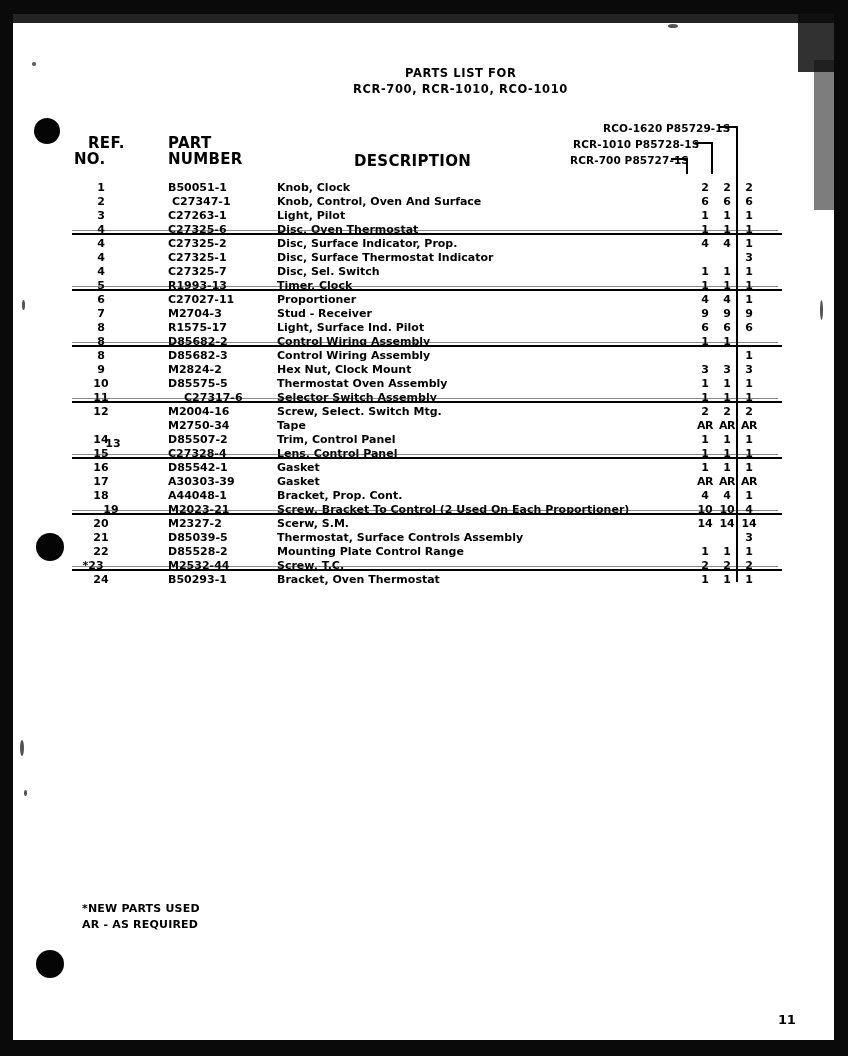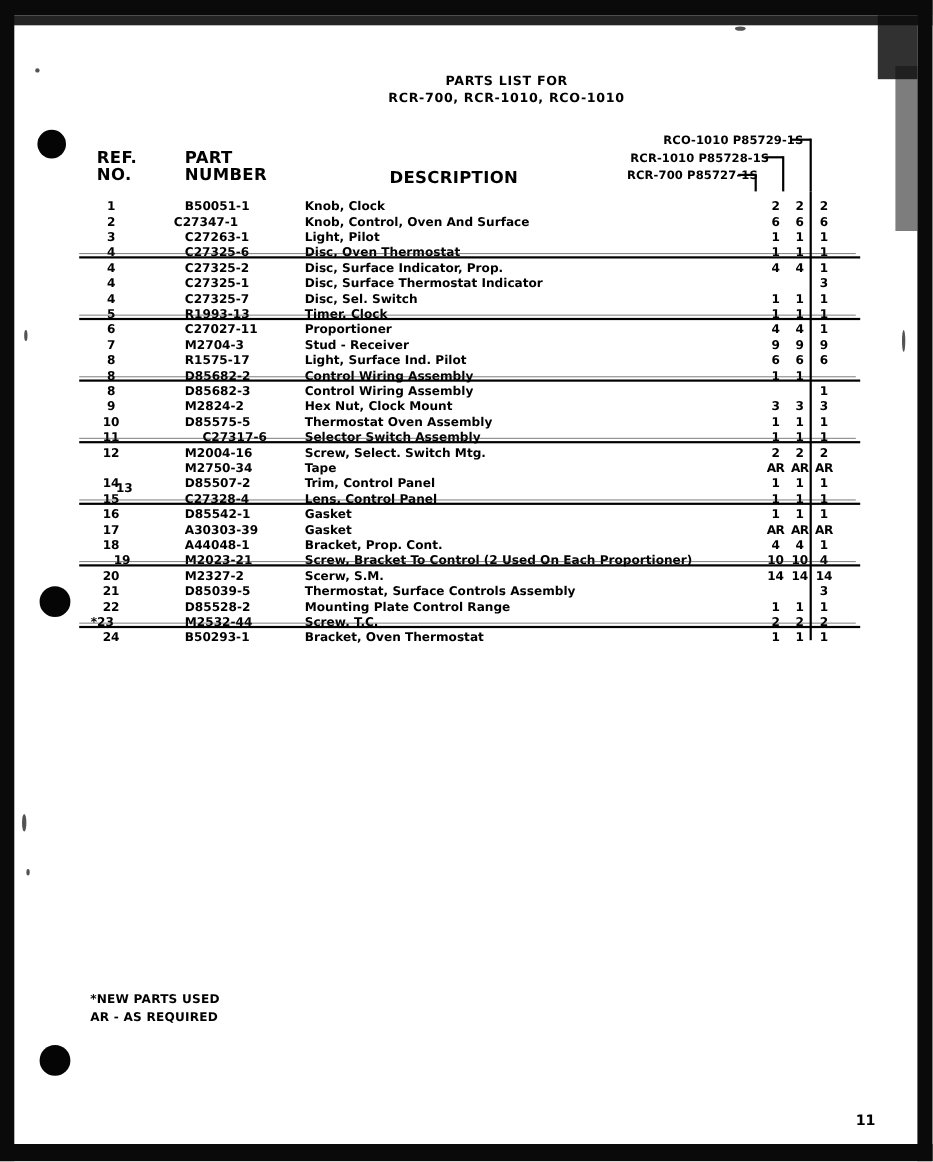--- a/index.html
+++ b/index.html
@@ -137,48 +137,48 @@
 
   <div class="punch" style="left:34px;  top:118px; width:26px; height:26px;"></div>
   <div class="punch" style="left:36px;  top:533px; width:28px; height:28px;"></div>
   <div class="punch" style="left:36px;  top:950px; width:28px; height:28px;"></div>
 
   <div class="page">
 
     <div class="txt title" style="left:405px; top:66px;">PARTS LIST FOR</div>
     <div class="txt title" style="left:353px; top:82px;">RCR-700, RCR-1010, RCO-1010</div>
 
-    <div class="txt modelhead" style="left:603px; top:122px;">RCO-1010 P85729-1S</div>
+    <div class="txt modelhead" style="left:603px; top:122px;">RCO-1620 P85729-1S</div>
     <div class="txt modelhead" style="left:573px; top:138px;">RCR-1010 P85728-1S</div>
     <div class="txt modelhead" style="left:570px; top:154px;">RCR-700 P85727-1S</div>
 
     <div class="leader" style="left:719px; top:126px; width:18px;"></div>
     <div class="leader-v" style="left:736px; top:126px; height:48px;"></div>
 
     <div class="leader" style="left:695px; top:142px; width:17px;"></div>
     <div class="leader-v" style="left:711px; top:142px; height:32px;"></div>
 
     <div class="leader" style="left:671px; top:158px; width:16px;"></div>
     <div class="leader-v" style="left:686px; top:158px; height:16px;"></div>
 
     <div class="txt colhead" style="left:88px;  top:134px;">REF.</div>
-    <div class="txt colhead" style="left:88px;  top:150px;">NO.</div>
+    <div class="txt colhead" style="left:74px;  top:150px;">NO.</div>
     <div class="txt colhead" style="left:168px; top:134px;">PART</div>
     <div class="txt colhead" style="left:168px; top:150px;">NUMBER</div>
     <div class="txt colhead" style="left:354px; top:152px;">DESCRIPTION</div>
 
     <div id="table-body">
         <div class="txt cell" style="left: 88px; top: 181px; width: 26px; text-align: center;">1</div>
         <div class="txt cell" style="left: 168px; top: 181px;">B50051-1</div>
         <div class="txt cell cell-desc" style="left: 277px; top: 181px;">Knob, Clock</div>
         <div class="txt qty" style="left: 697px; top: 181px;">2</div>
         <div class="txt qty" style="left: 719px; top: 181px;">2</div>
         <div class="txt qty" style="left: 741px; top: 181px;">2</div>
         <div class="txt cell" style="left: 88px; top: 195px; width: 26px; text-align: center;">2</div>
-        <div class="txt cell" style="left: 158px; top: 195px;">C27347-1</div>
+        <div class="txt cell" style="left: 172px; top: 195px;">C27347-1</div>
         <div class="txt cell cell-desc" style="left: 277px; top: 195px;">Knob, Control, Oven And Surface</div>
         <div class="txt qty" style="left: 697px; top: 195px;">6</div>
         <div class="txt qty" style="left: 719px; top: 195px;">6</div>
         <div class="txt qty" style="left: 741px; top: 195px;">6</div>
         <div class="txt cell" style="left: 88px; top: 209px; width: 26px; text-align: center;">3</div>
         <div class="txt cell" style="left: 168px; top: 209px;">C27263-1</div>
         <div class="txt cell cell-desc" style="left: 277px; top: 209px;">Light, Pilot</div>
         <div class="txt qty" style="left: 697px; top: 209px;">1</div>
         <div class="txt qty" style="left: 719px; top: 209px;">1</div>
         <div class="txt qty" style="left: 741px; top: 209px;">1</div>

